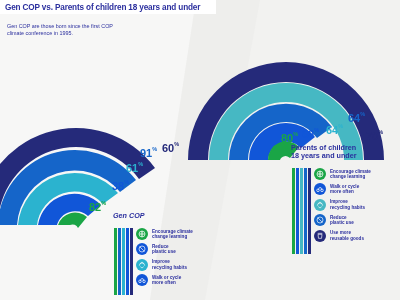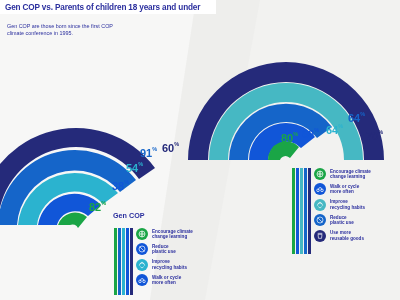--- a/index.html
+++ b/index.html
@@ -113,21 +113,21 @@
     <path d="M 58,225 A 18,18 0 0 1 87,217 L 78,228 A 6,6 0 0 0 70,225 Z" fill="#1aa546"></path>
   </svg>
 
   <div class="pct" style="left:162px; top:138px;">
     <span class="num" style="color:#252a7a">60</span><span class="sym" style="color:#252a7a">%</span>
   </div>
   <div class="pct" style="left:140px; top:143px;">
     <span class="num" style="color:#1565c9">91</span><span class="sym" style="color:#1565c9">%</span>
   </div>
   <div class="pct" style="left:126px; top:158px;">
-    <span class="num" style="color:#2bb3cf">54</span><span class="sym" style="color:#2bb3cf">%</span>
+    <span class="num" style="color:#2bb3cf">61</span><span class="sym" style="color:#2bb3cf">%</span>
   </div>
   <div class="pct" style="left:112px; top:176px;">
     <span class="num" style="color:#1156d8">38</span><span class="sym" style="color:#1156d8">%</span>
   </div>
   <div class="pct" style="left:89px; top:197px;">
     <span class="num" style="color:#1aa546">82</span><span class="sym" style="color:#1aa546">%</span>
   </div>
 
   <div class="pct" style="left:366px; top:126px;">
     <span class="num" style="color:#252a7a">70</span><span class="sym" style="color:#252a7a">%</span>
@@ -138,24 +138,28 @@
   <div class="pct" style="left:326px; top:120px;">
     <span class="num" style="color:#2bb3cf">64</span><span class="sym" style="color:#2bb3cf">%</span>
   </div>
   <div class="pct" style="left:302px; top:124px;">
     <span class="num" style="color:#1156d8">60</span><span class="sym" style="color:#1156d8">%</span>
   </div>
   <div class="pct" style="left:281px; top:128px;">
     <span class="num" style="color:#1aa546">80</span><span class="sym" style="color:#1aa546">%</span>
   </div>
 
-  <div class="center-label gen" style="left:113px; top:212px;">
+  <div class="center-label gen" style="left:113px; top:212px;font-style:italic;">
     <div>Gen COP</div>
   </div>
 
+  <div class="center-label par" style="left:291px; top:144px;">
+    <div>Parents of children</div>
+    <div>18 years and under</div>
+  </div>
 
   <div class="legend left" style="left:114px; top:228px; width:95px;">
 
     <div class="stripe" style="left:0px;  top:0px;  height:67px; background:#1aa546;"></div>
     <div class="stripe" style="left:4px;  top:0px;  height:67px; background:#1565c9;"></div>
     <div class="stripe" style="left:8px;  top:0px;  height:67px; background:#2bb3cf;"></div>
     <div class="stripe" style="left:12px; top:0px;  height:67px; background:#1156d8;"></div>
     <div class="stripe" style="left:16px; top:0px;  height:67px; background:#252a7a;"></div>
 
     <div style="margin-left:22px;">

